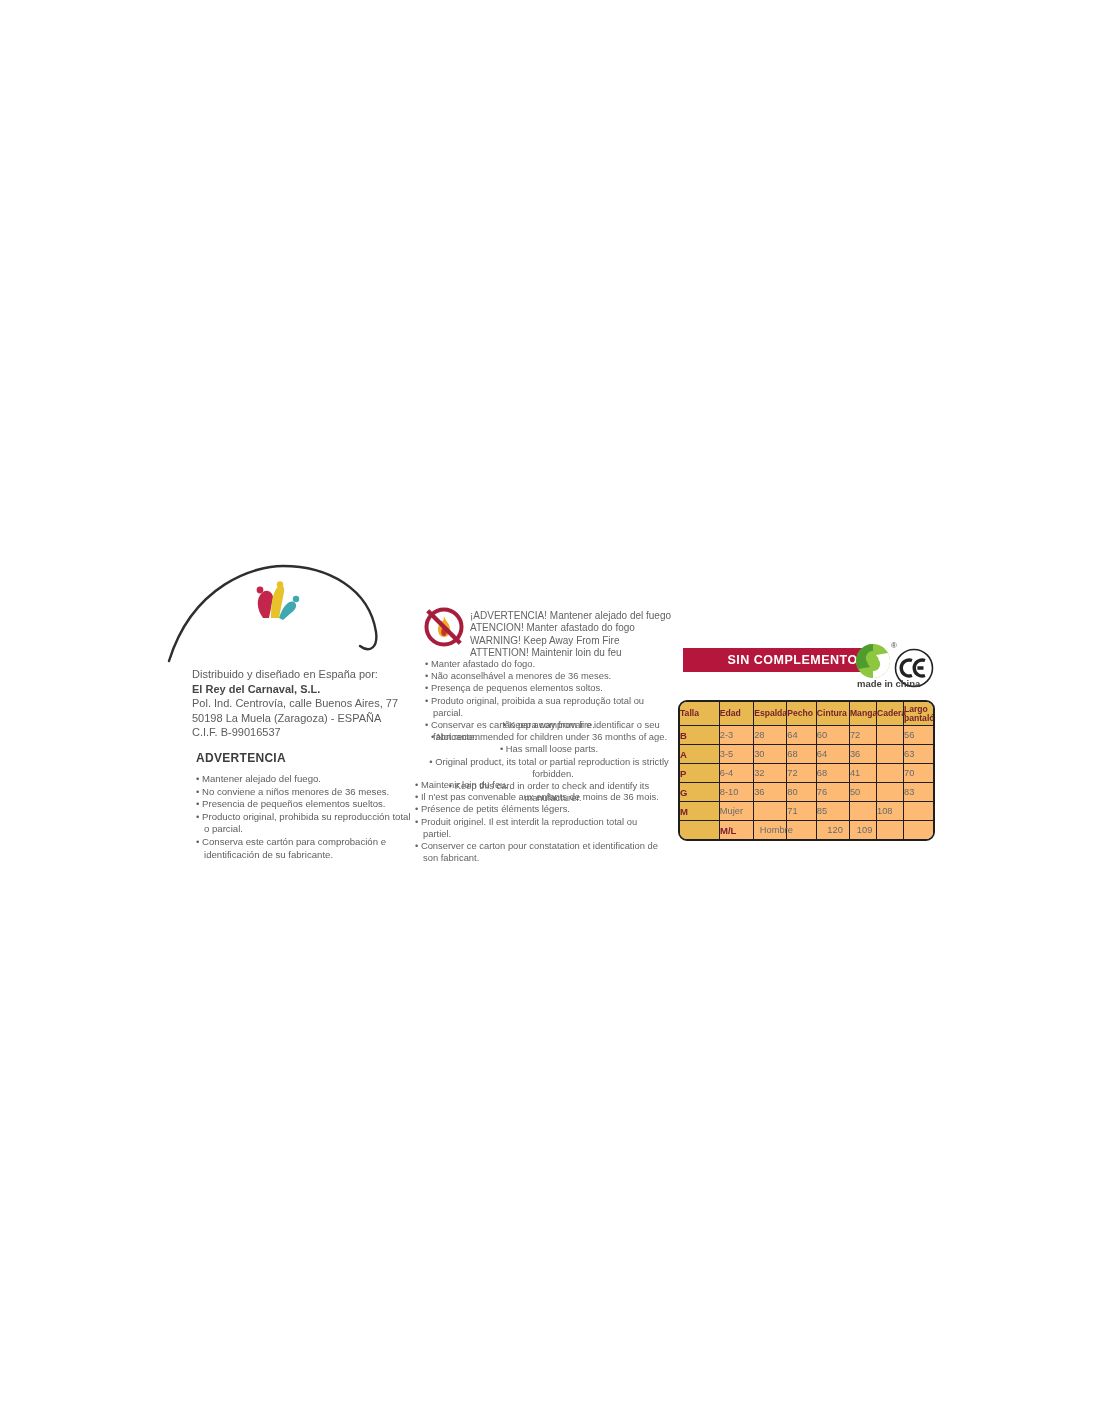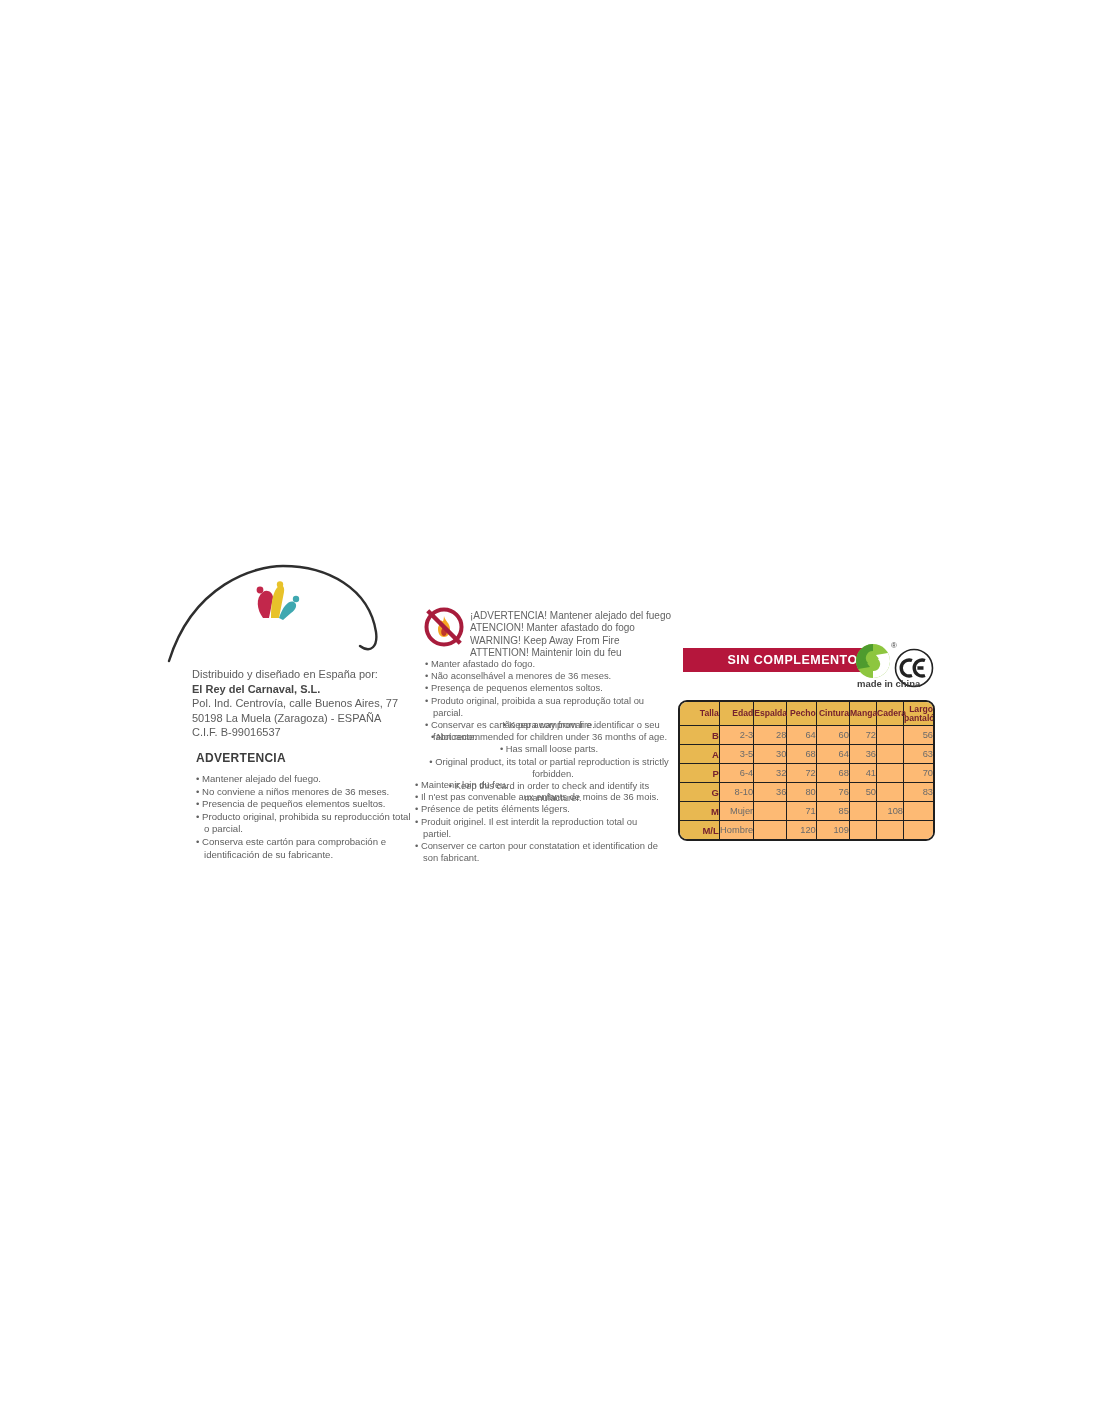--- a/index.html
+++ b/index.html
@@ -43,29 +43,29 @@
   .greendot{position:absolute;left:855px;top:643px;}
   .reg-mark{position:absolute;left:891px;top:641px;font-size:8px;color:#444;}
   .ce-mark{position:absolute;left:894px;top:648px;}
   .made-in{position:absolute;left:857px;top:678px;font-size:9.5px;font-weight:bold;color:#3f3f3f;}
 
   .table-title{position:absolute;left:678px;top:685px;font-size:10.3px;font-weight:normal;
                color:#3f3f3f;letter-spacing:.1px;margin-top:29px;}
   .table-box{position:absolute;left:678px;top:700px;width:253px;
              border:2px solid #1f1f1f;border-radius:9px;overflow:hidden;background:#fff;}
   table.sizes{border-collapse:collapse;width:100%;table-layout:fixed;}
-  table.sizes td,table.sizes th{border:1.4px solid #1f1f1f;text-align:right;padding:0;}
+  table.sizes td,table.sizes th{border:1.4px solid #1f1f1f;text-align:left;padding:0;}
   table.sizes th{background:#e8b851;color:#76222e;font-size:8.6px;line-height:9px;
                  font-weight:bold;height:23px;}
   table.sizes td{font-size:9.3px;color:#6a6a6a;height:18px;background:#fdba74;}
   table.sizes td.rowhead{background:#e8b851;color:#76222e;font-weight:bold;font-size:9.5px;}
   table.sizes tr :first-child{border-left:none;}
   table.sizes tr :last-child{border-right:none;}
   table.sizes tr:first-child th{border-top:none;}
-  table.sizes tr:last-child td{border-bottom:none;}
+  table.sizes tr:last-child td{border-bottom:none;padding-left:40px;}
 </style>
 </head>
 <body>
 
 <div class="page">
 
   <div class="logo-wrap">
     <svg class="logo-arc" width="234" height="102" viewBox="0 0 234 102">
       <path d="M6,99 C30,22 92,4 120,4 C164,4 206,26 213,70 C215,84 208,92 197,84" fill="none" stroke="#2e2e2e" stroke-width="2.4" stroke-linecap="round"></path>
     </svg>

